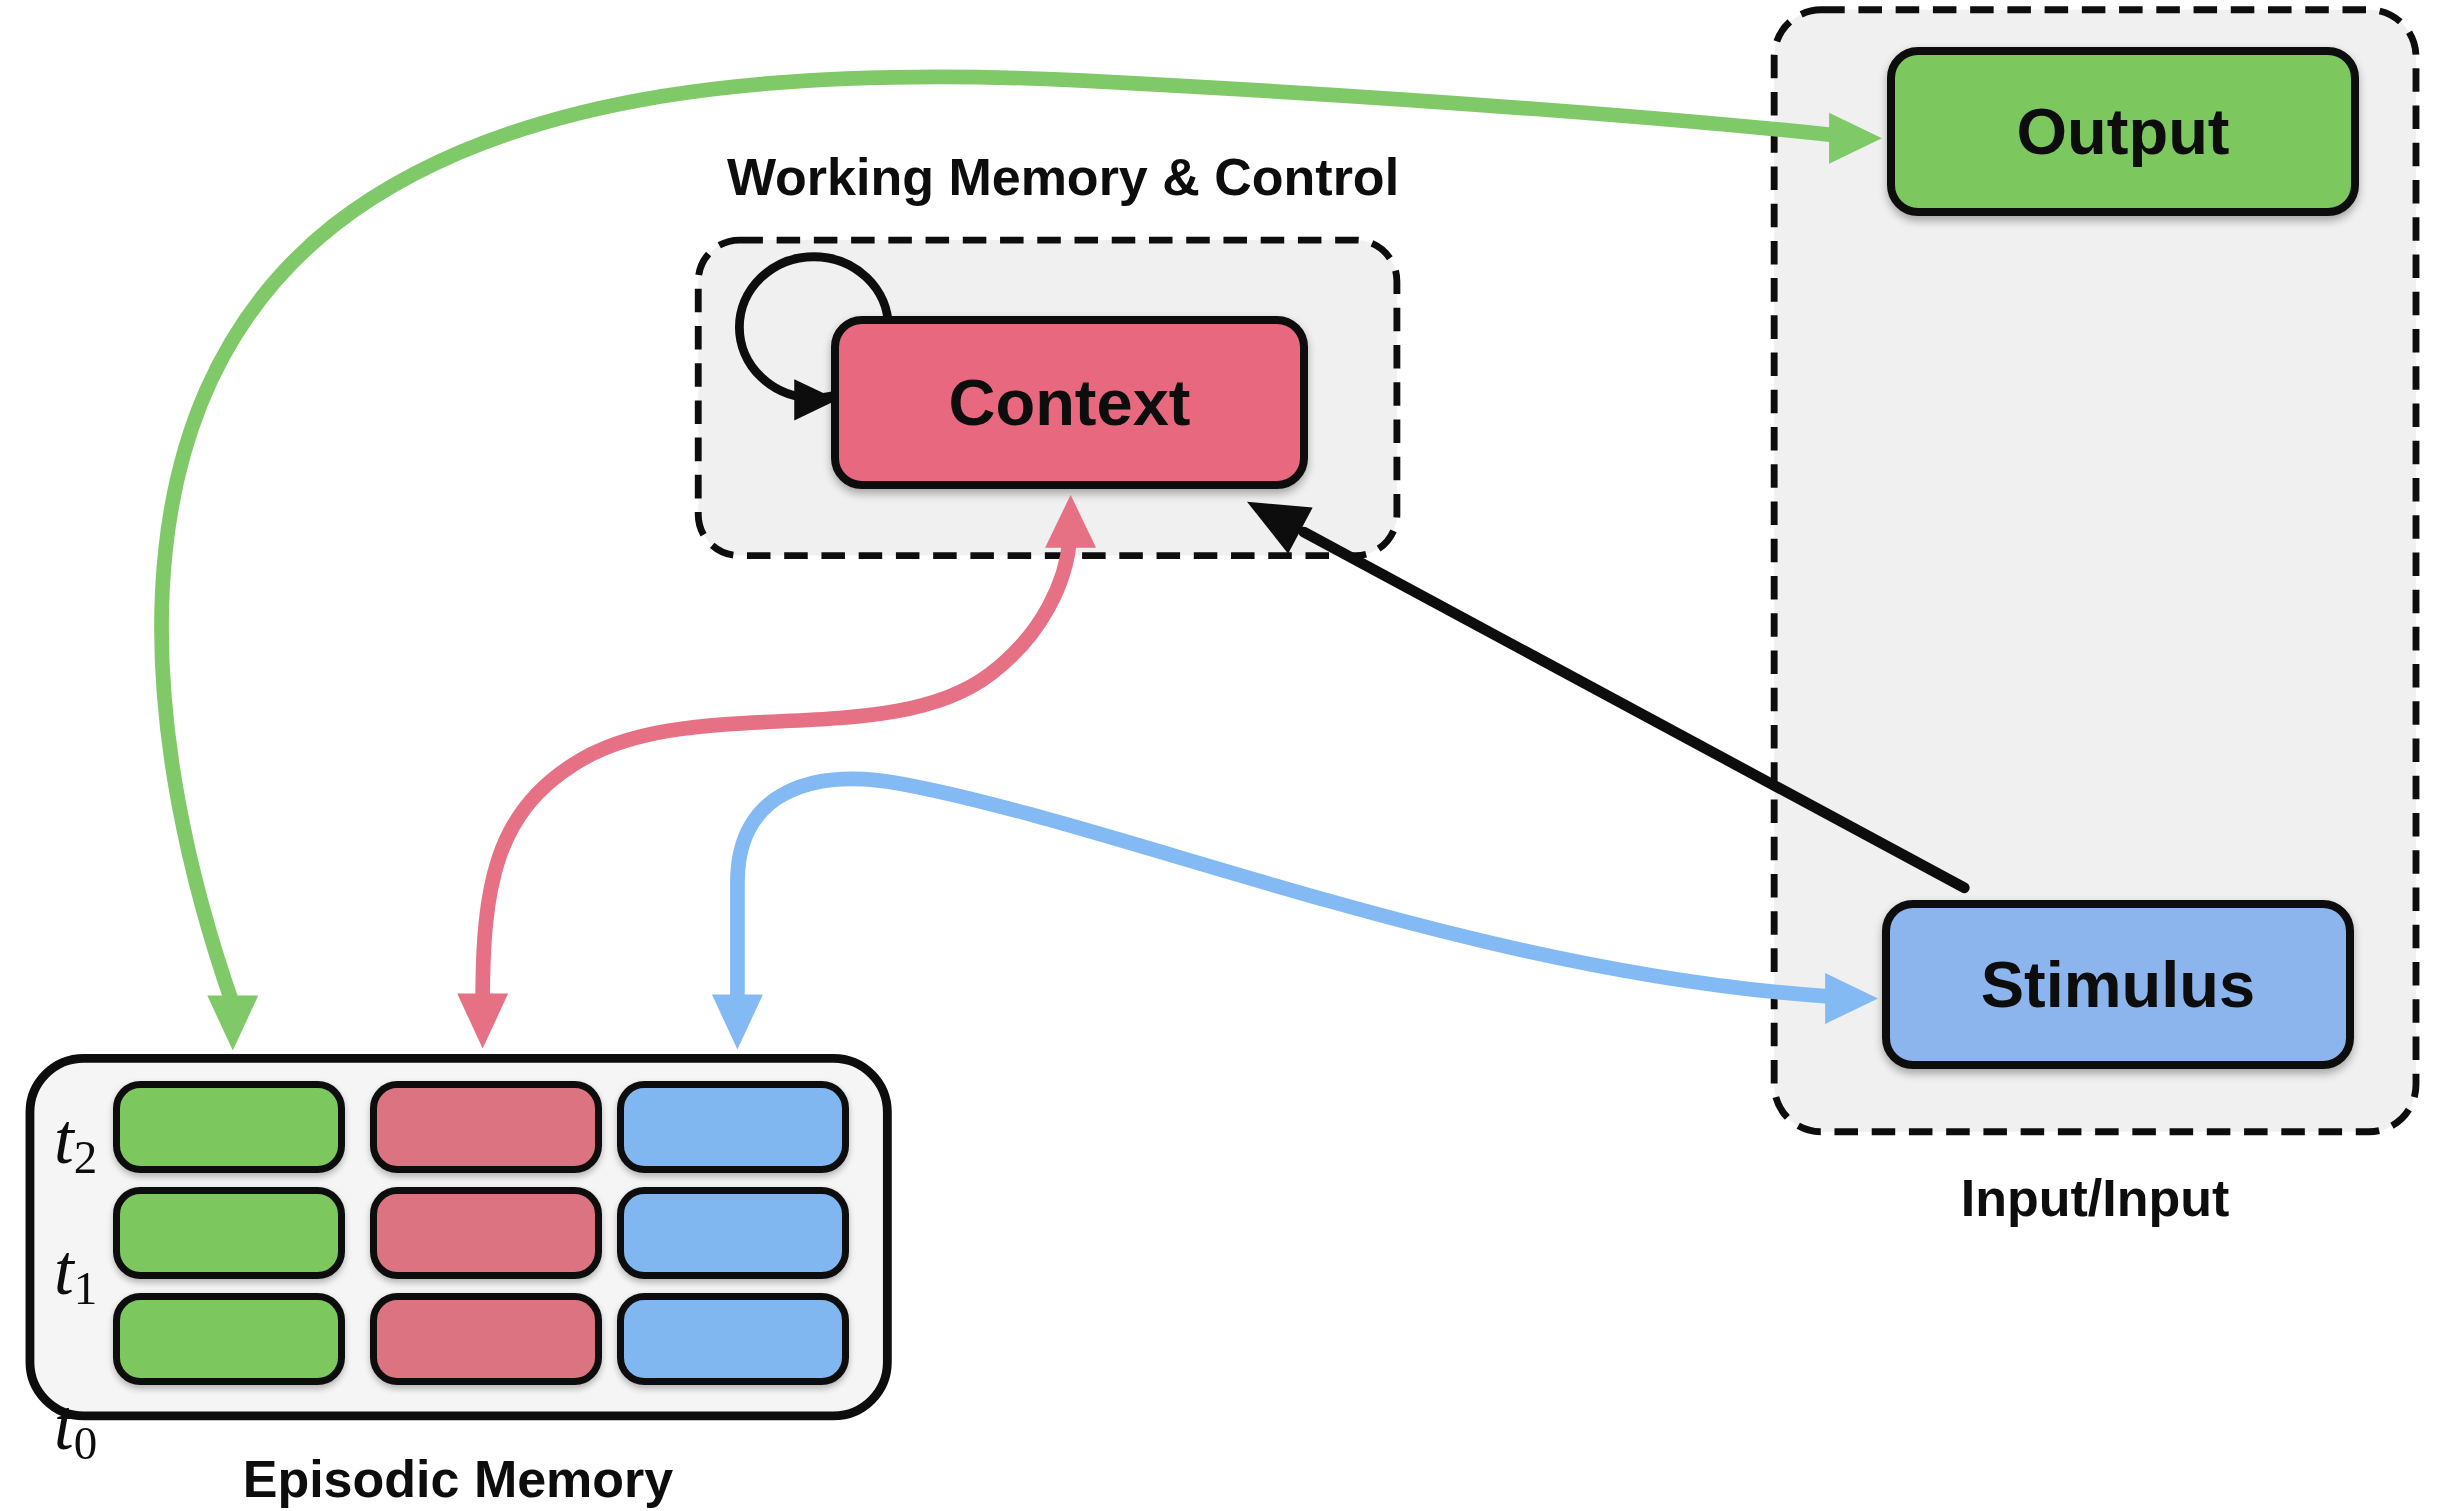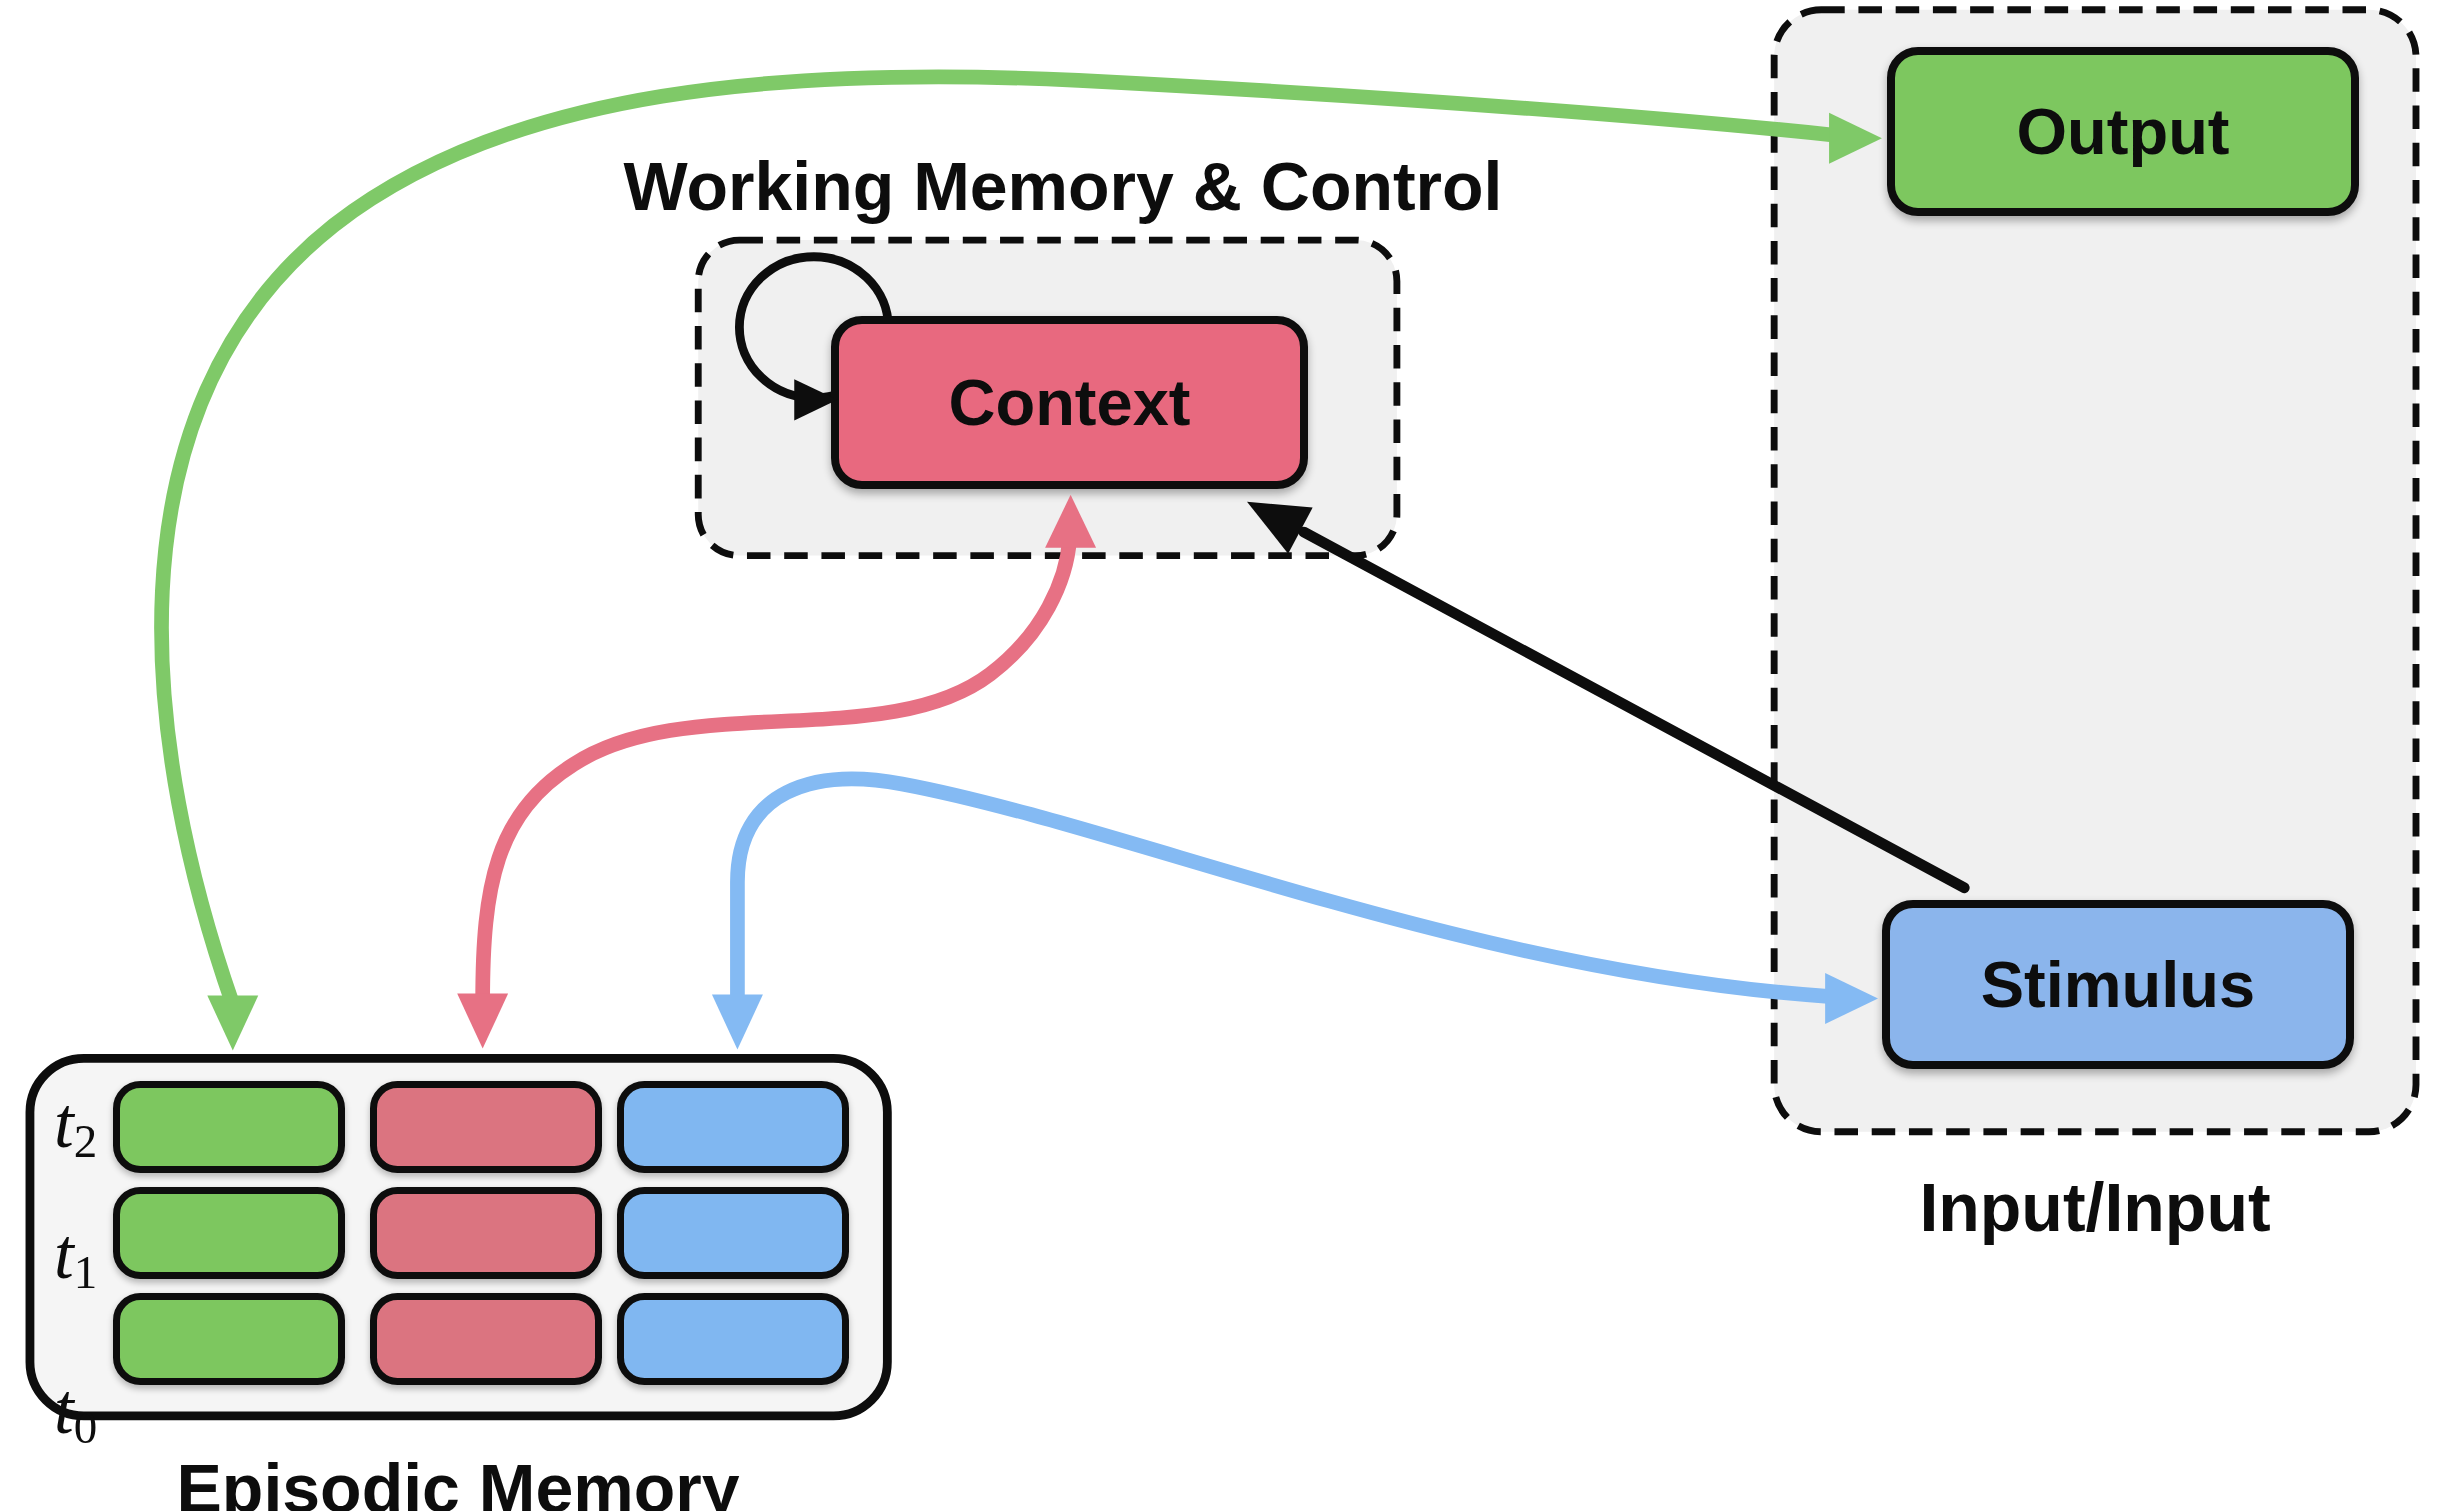--- a/index.html
+++ b/index.html
@@ -5,23 +5,23 @@
   html,body{margin:0;padding:0;background:#ffffff;}
   .stage{position:relative;width:2443px;height:1511px;background:#ffffff;overflow:hidden;
          font-family:"Liberation Sans","DejaVu Sans",sans-serif;color:#0d0d0d;}
   .layer{position:absolute;left:0;top:0;width:2443px;height:1511px;}
   .node{position:absolute;display:flex;align-items:center;justify-content:center;
         border:8.8px solid #0d0d0d;border-radius:31px;box-sizing:border-box;
         font-weight:700;font-size:65px;letter-spacing:0;
         box-shadow:0 4.9px 8.8px rgba(0,0,0,0.30);}
   .pill{position:absolute;width:232px;height:92px;border:7.8px solid #0d0d0d;border-radius:27.4px;
         box-sizing:border-box;box-shadow:0 3.9px 5.9px rgba(0,0,0,0.25);}
-  .section-title{position:absolute;text-align:center;font-weight:700;font-size:68px;}
+  .section-title{position:absolute;text-align:center;font-weight:700;font-size:52px;}
   .tlabel{position:absolute;width:108px;text-align:center;
-          font-family:"Liberation Serif","DejaVu Serif",serif;font-style:italic;font-size:71px;}
+          font-family:"Liberation Serif","DejaVu Serif",serif;font-style:italic;font-size:71px;margin-top:16px;}
   .tlabel sub{font-size:47px;line-height:0;vertical-align:-0.22em;font-style:normal;
               font-family:"Liberation Serif","DejaVu Serif",serif;}
   svg .arrow{fill:none;stroke-linecap:round;}
   svg .arrow.colored{stroke-width:15px;}
   svg .arrow.black{stroke-width:11px;}
   svg .loop{fill:none;stroke-width:9px;}
 </style>
 </head>
 <body>
 

